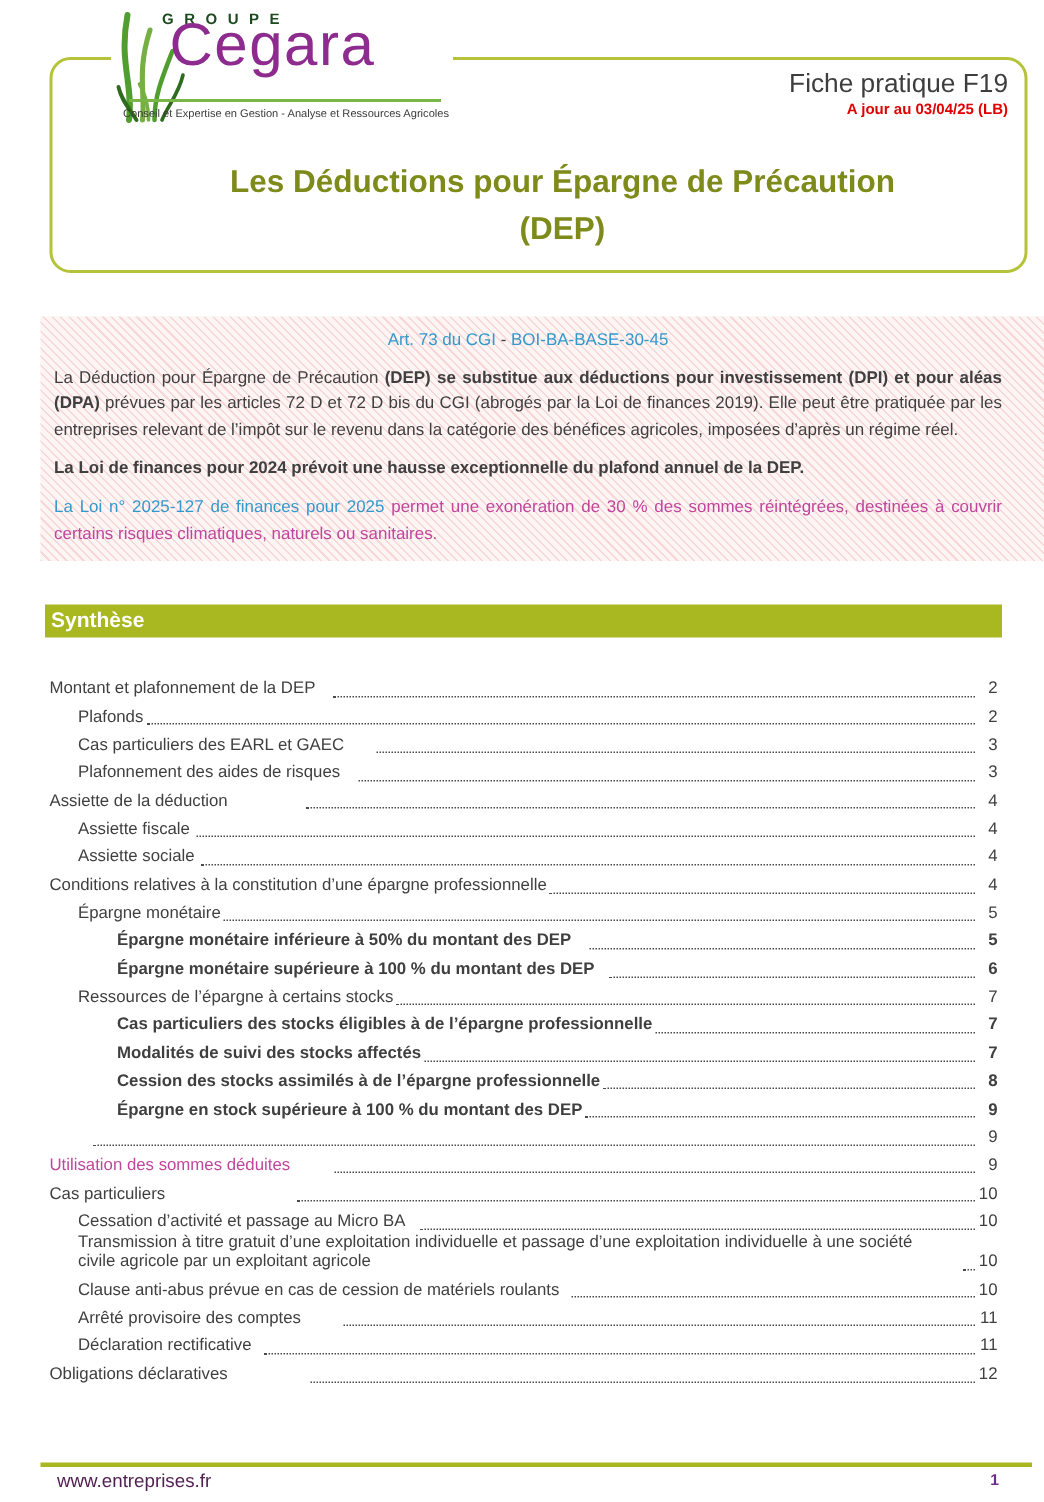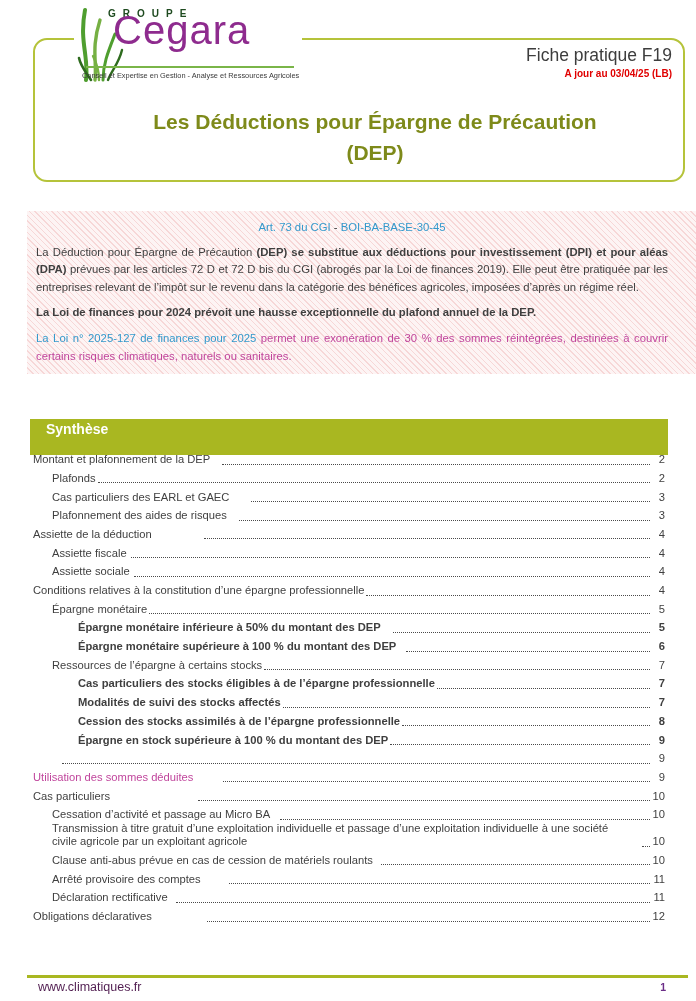--- a/index.html
+++ b/index.html
@@ -33,23 +33,23 @@
                rgba(232,148,148,0.30) 0px, rgba(232,148,148,0.30) 1px,
                rgba(255,255,255,0) 1px, rgba(255,255,255,0) 4px);}
   .links-line{text-align:center;margin:0 0 7px 0;}
   a{color:#3399cc;cursor:pointer;}
   .sep{white-space:pre;color:#3f3f3f;}
   .intro-box p{margin:0 0 8px 0;text-align:justify;}
   .b{font-weight:bold;}
   .magenta{color:#c0459c;}
 
   
-  .synthese-bar{position:absolute;left:30px;top:419px;width:638px;height:36px;box-sizing:border-box;
+  .synthese-bar{position:absolute;left:30px;top:403px;width:638px;height:22px;box-sizing:border-box;
                 background:#a9b721;color:#fff;font-weight:bold;font-size:14px;
-                line-height:21px;padding-left:16px;}
+                line-height:21px;padding-left:4px;}
 
   
   .toc{position:absolute;left:33px;top:448px;width:632px;font-size:11.2px;color:#3f3f3f;}
   .toc-row{display:flex;align-items:flex-end;min-height:18.7px;line-height:13.5px;}
   .lvl2{padding-left:19px;}
   .lvl3{padding-left:45px;font-weight:bold;}
   .toc-label{flex:0 1 auto;}
   .toc-leader{flex:1 1 10px;border-bottom:1.7px dotted #4a4a4a;height:0;
               margin-bottom:2px;margin-right:3px;}
   .toc-page{flex:0 0 auto;min-width:12px;text-align:right;}
@@ -224,16 +224,16 @@
         <span class="toc-page">11</span>
       </div>
       <div class="toc-row lvl1">
         <span class="toc-label">Obligations déclaratives</span>
         <span class="toc-leader" style="margin-left: 55px;"></span>
         <span class="toc-page">12</span>
       </div>
     </div>
 
   <div class="footer-line"></div>
-  <a class="footer-url">www.climatiques.fr</a>
+  <a class="footer-url">www.entreprises.fr</a>
   <div class="footer-page">1</div>
 
 </div>
 
 </body></html>

